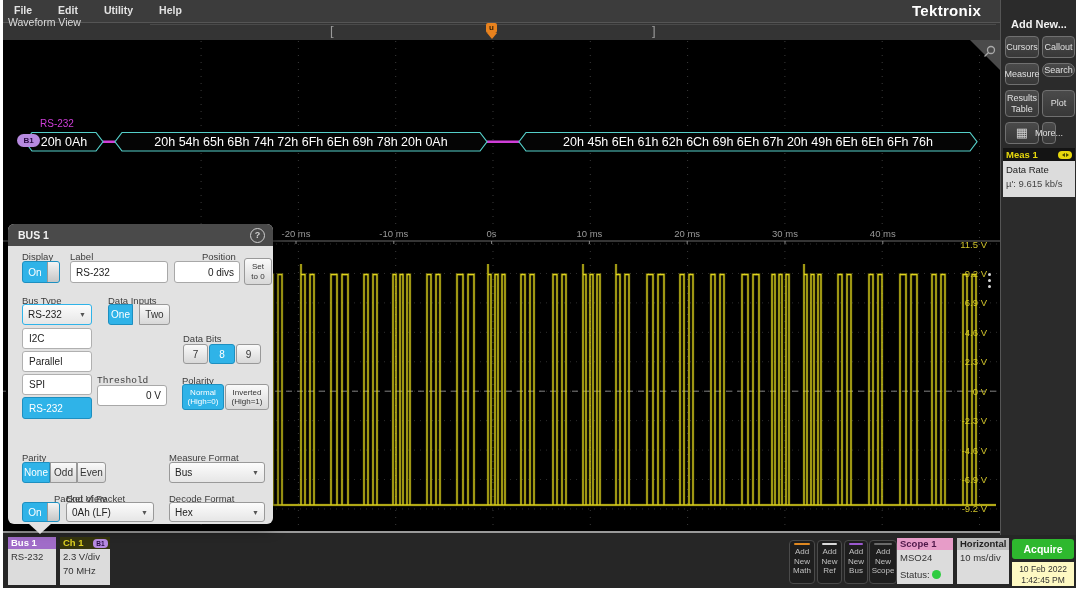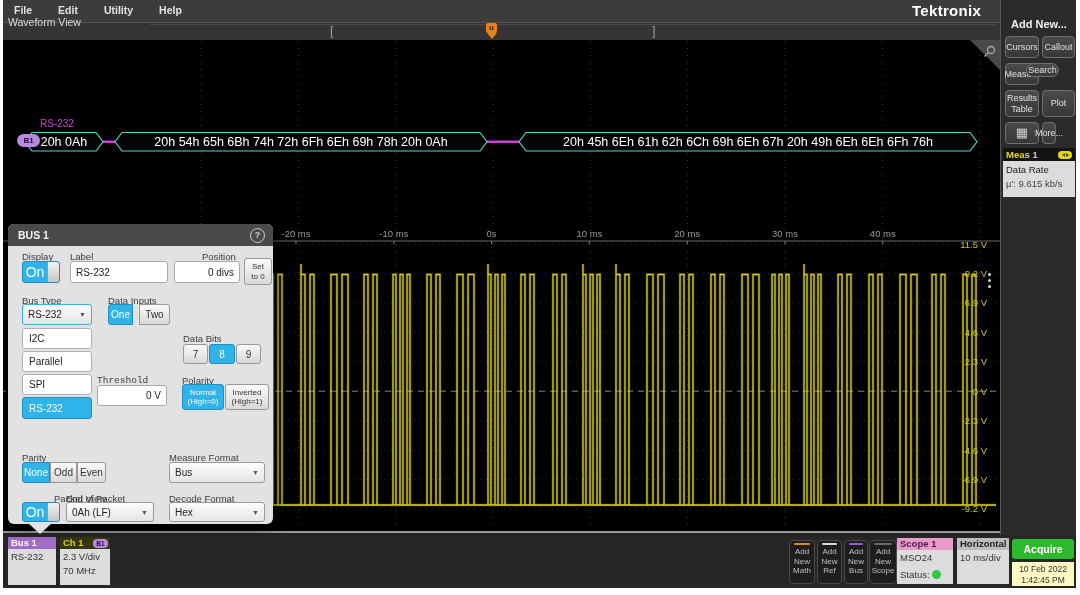--- a/index.html
+++ b/index.html
@@ -43,21 +43,21 @@
   .din{background:#fff;border:1px solid #a8a8a8;border-radius:3px;color:#222;font-size:10px;
        display:flex;align-items:center;padding:0 5px;box-sizing:border-box;}
   .dsel{background:linear-gradient(#fcfcfc,#e6e6e6);border:1px solid #999;border-radius:3px;
         color:#222;font-size:10px;display:flex;align-items:center;padding:0 5px;box-sizing:border-box;}
   .dsel .car{margin-left:auto;color:#555;font-size:7px;}
   .segbtn{background:linear-gradient(#fafafa,#d8d8d8);border:1px solid #999;border-radius:3px;
           color:#333;font-size:10px;display:flex;align-items:center;justify-content:center;
           box-sizing:border-box;text-align:center;}
   .selblue{background:#2fb3e8 !important;border:1px solid #1d8fc0 !important;color:#fff !important;}
   .toggle{background:#2fb3e8;border:1px solid #1d8fc0;border-radius:3px;display:flex;box-sizing:border-box;}
-  .toggle .on{flex:1;color:#fff;font-size:14px;display:flex;align-items:center;justify-content:center;}
+  .toggle .on{flex:1;color:#fff;font-size:10px;display:flex;align-items:center;justify-content:center;}
   .toggle .knob{width:11px;background:linear-gradient(#f4f4f4,#c6c6c6);border-left:1px solid #999;
                 border-radius:0 2px 2px 0;}
   .listitem{background:#fff;border:1px solid #b0b0b0;border-radius:3px;color:#222;font-size:10px;
             display:flex;align-items:center;padding:0 6px;box-sizing:border-box;position:absolute;}
   .two-line{flex-direction:column;justify-content:center;line-height:1.15;font-size:8px;}
   
   .sidebar{left:1000px;top:0;width:76px;height:535px;background:#2b2b2b;border-left:1px solid #555;z-index:5;}
   .addnew{left:0;top:18px;width:76px;text-align:center;color:#f2f2f2;font-size:11px;font-weight:bold;}
   .sbtn{position:absolute;background:linear-gradient(#4a4a4a,#383838);border:1px solid #707070;
         border-radius:4px;color:#e0e0e0;font-size:9px;display:flex;align-items:center;
@@ -271,21 +271,21 @@
     </div>
   </div>
   <div class="abs dlg-tail"></div>
 
   <div class="abs sidebar">
     <div class="abs addnew">Add New...</div>
     <div id="sidebar-buttons">
         <div class="sbtn" style="left: 4px; top: 36px; width: 34px; height: 22px;">Cursors</div>
         <div class="sbtn" style="left: 41px; top: 36px; width: 33px; height: 22px;">Callout</div>
         <div class="sbtn" style="left: 4px; top: 63px; width: 34px; height: 22px;">Measure</div>
-        <div class="sbtn" style="left: 25px; top: 63px; width: 33px; height: 14px; border-radius: 11px;">Search</div>
+        <div class="sbtn" style="left: 41px; top: 63px; width: 33px; height: 14px; border-radius: 11px;">Search</div>
         <div class="sbtn" style="left: 4px; top: 90px; width: 34px; height: 27px;">Results Table</div>
         <div class="sbtn" style="left: 41px; top: 90px; width: 33px; height: 27px;">Plot</div>
         <div class="sbtn" style="left: 4px; top: 122px; width: 34px; height: 22px;">
           <span style="font-size: 13px; color: rgb(207, 207, 207);">▦</span>
         </div>
         <div class="sbtn" style="left: 41px; top: 122px; width: 14px; height: 22px;">More...</div>
       </div>
     <div class="abs measbadge-h">
       <span class="measbadge-t">Meas 1</span>
       <span class="measpill">

